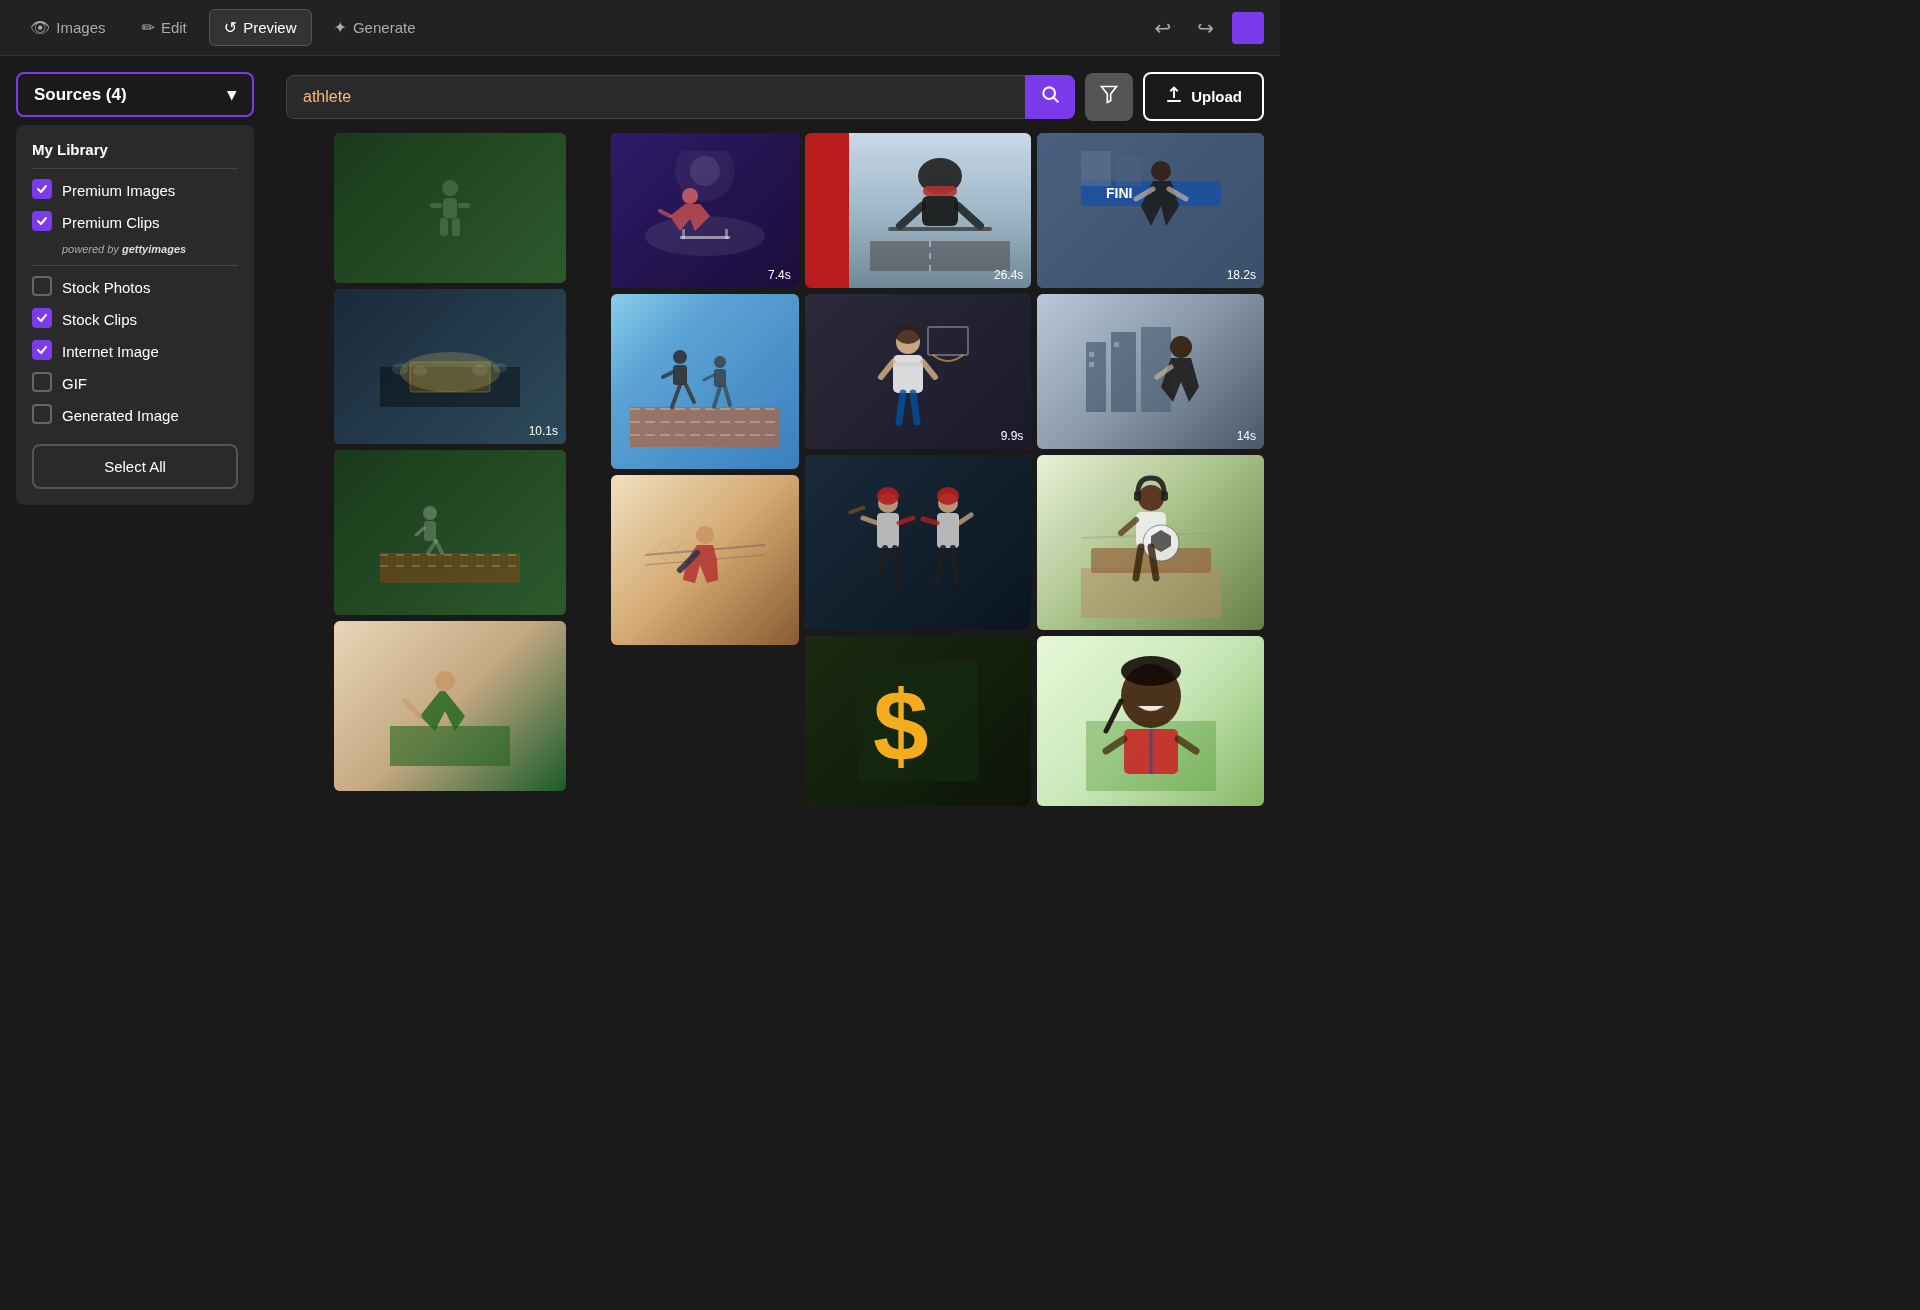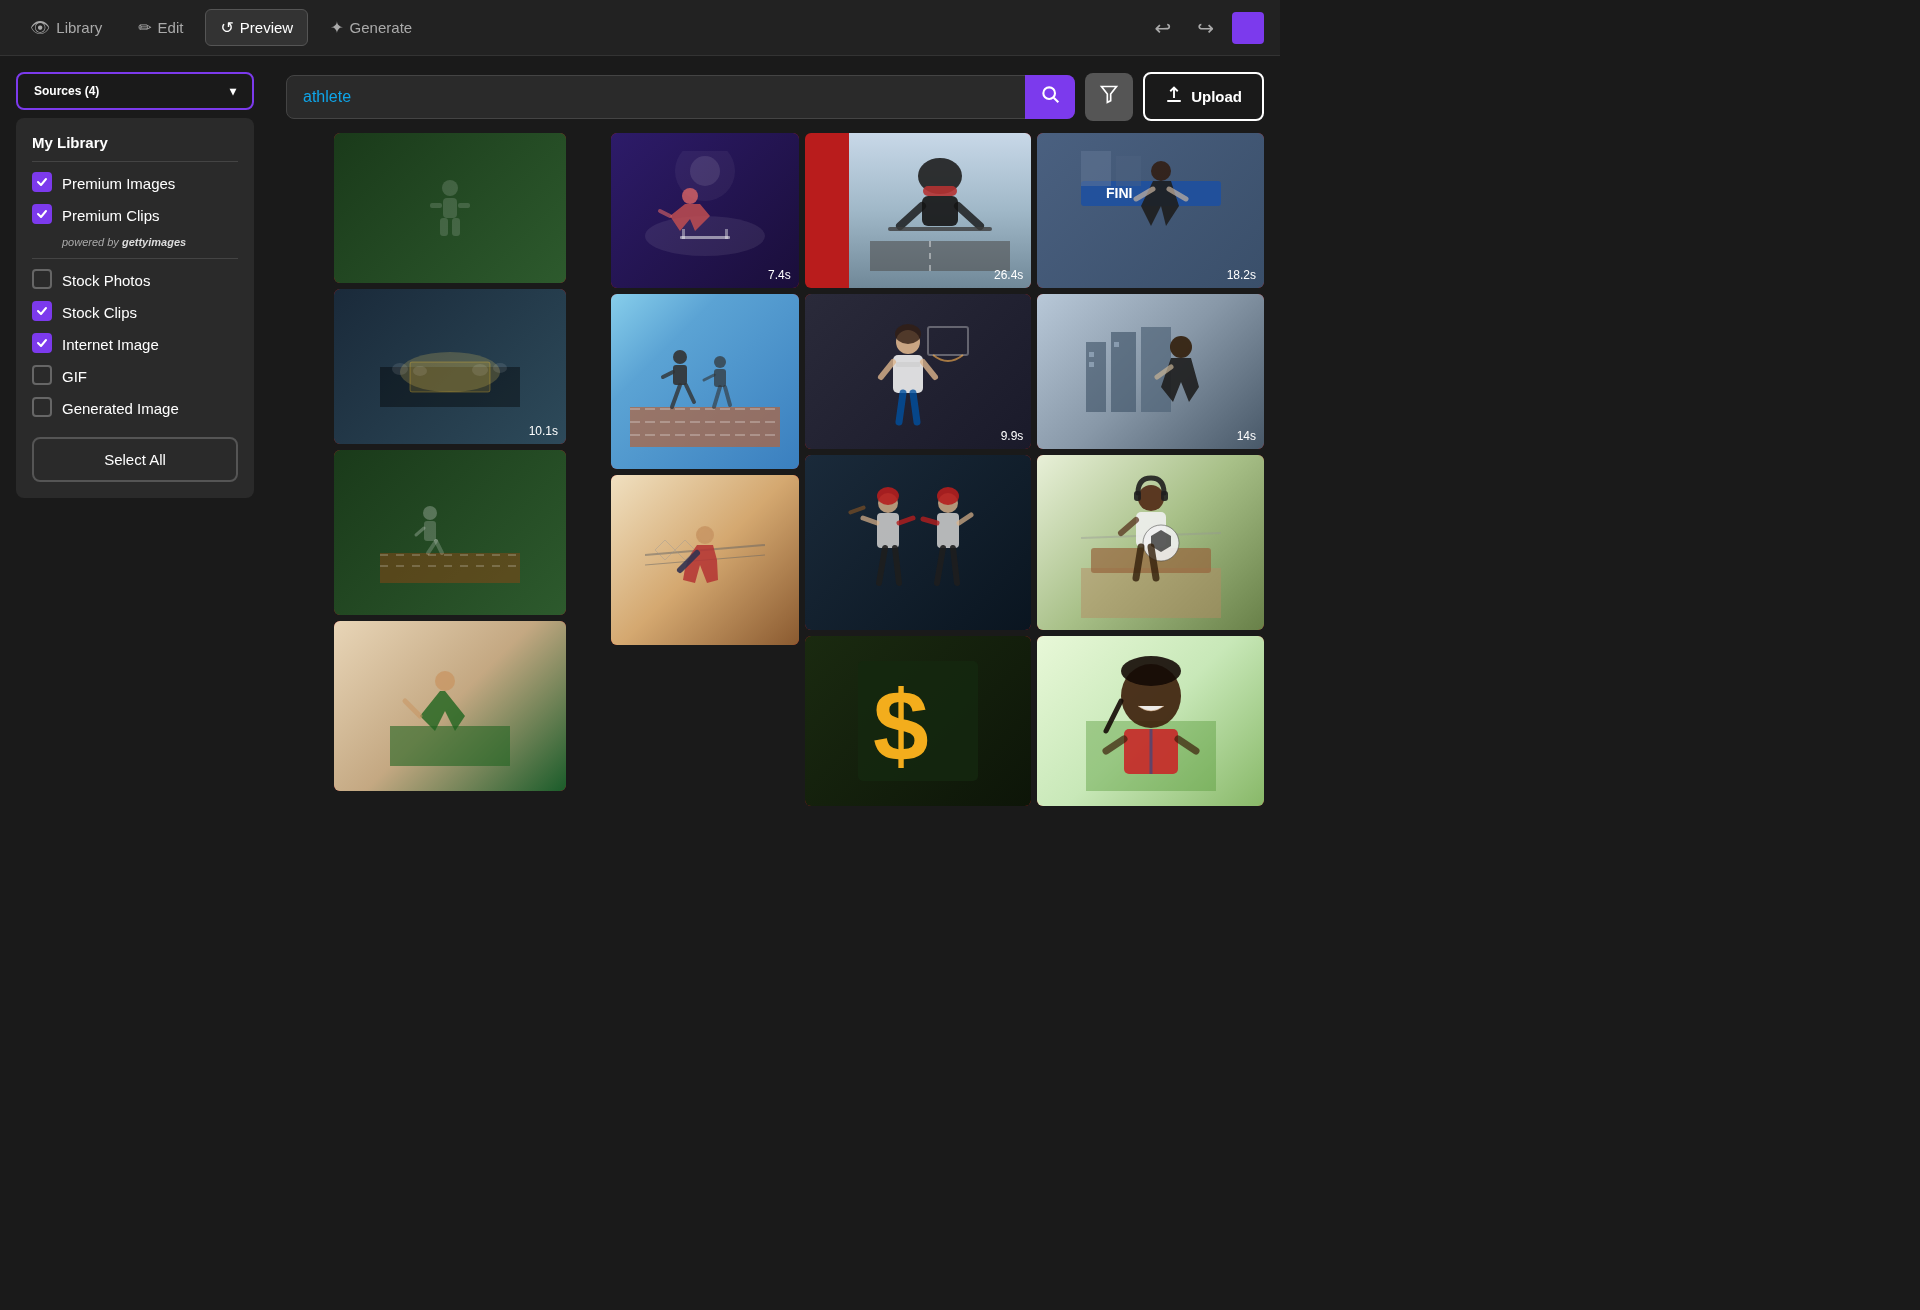--- a/index.html
+++ b/index.html
@@ -80,21 +80,21 @@
     }
     .sources-btn {
       display: flex;
       align-items: flex-end;
       gap: 20px;
       padding: 10px 16px;
       border: 2px solid #7c3aed;
       border-radius: 8px;
       background: transparent;
       color: #fff;
-      font-size: 12px;
+      font-size: 17px;
       font-weight: 600;
       cursor: pointer;
       width: 100%;
       justify-content: space-between;
     }
     .sources-dropdown {
       background: #2a2a2a;
       border-radius: 8px;
       margin-top: 8px;
       padding: 16px;
@@ -182,21 +182,21 @@
       position: relative;
       display: flex;
       align-items: center;
     }
     .search-input {
       width: 100%;
       padding: 12px 50px 12px 16px;
       background: #2a2a2a;
       border: 1px solid #444;
       border-radius: 8px;
-      color: #0ea5e9;
+      color: #fdba74;
       font-size: 16px;
       outline: none;
     }
     .search-btn {
       position: absolute;
       right: 0;
       top: 0;
       bottom: 0;
       width: 50px;
       background: #7c3aed;
@@ -271,21 +271,21 @@
       align-items: center;
       justify-content: center;
     }
   </style>
 </head>
 <body>
 
 <div class="topnav">
   <button class="nav-btn">
     <span class="nav-icon">👁</span>
-    <span>Library</span>
+    <span>Images</span>
   </button>
   <button class="nav-btn">
     <span class="nav-icon">✏</span>
     <span>Edit</span>
   </button>
   <button class="nav-btn active">
     <span class="nav-icon">↺</span>
     <span>Preview</span>
   </button>
   <button class="nav-btn">

